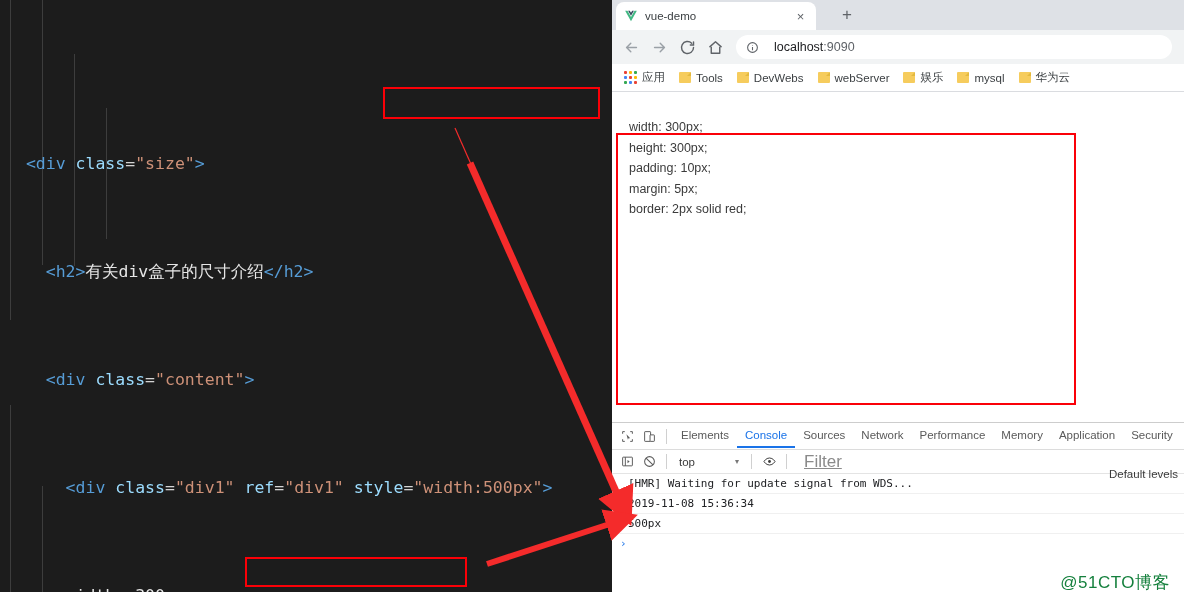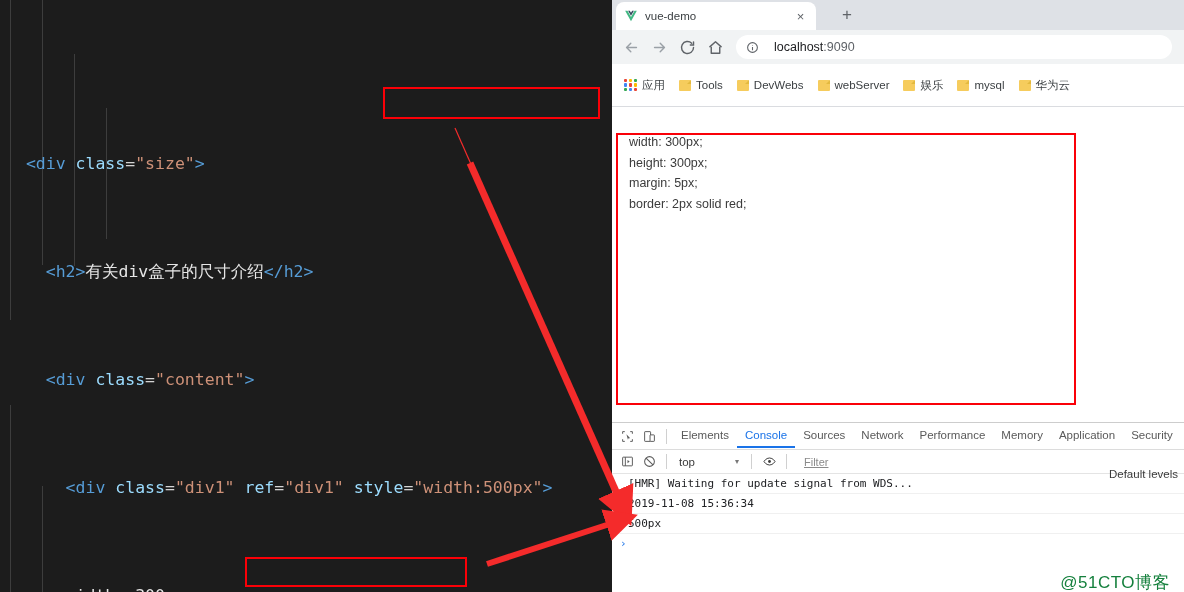--- a/index.html
+++ b/index.html
@@ -80,21 +80,21 @@
   }
   .omnibox {
     flex:1; height:24px; margin-left:6px; margin-right:6px;
     background:#fff; border-radius:12px; display:flex; align-items:center;
     padding:0 10px; gap:15px;
   }
   .omnibox .urltext { font-size:12.5px; color:#202124; white-space:nowrap; }
   .omnibox .urltext .dim { color:#5f6368; }
 
   .bookmarks {
-    height:43px; background:#fff; display:flex; align-items:center;
+    height:28px; background:#fff; display:flex; align-items:center;
     padding:0 6px; gap:2px; border-bottom:1px solid #dadce0;
   }
   .bm { display:flex; align-items:center; gap:5px; padding:2px 6px; flex:none; }
   .bm .bmlabel { font-size:11.5px; color:#3c4043; white-space:nowrap; }
   .folder {
     width:12px; height:11px; background:#f6cc5d; border-radius:1px;
     position:relative; flex:none;
   }
   .folder:after {
     content:""; position:absolute; right:0; top:0;
@@ -142,21 +142,21 @@
     height:24px; display:flex; align-items:center;
     border-bottom:1px solid #e4e4e4; padding-left:4px; gap:0;text-align:center;
   }
   .ctxsel {
     font-size:11.5px; color:#3b3b3b; padding:0 6px; display:flex;
     align-items:center; gap:40px; flex:none;
   }
   .ctxsel .caret { font-size:8px; color:#777; }
   .filterinput {
     flex:1; margin:0 6px; height:17px; border:1px solid transparent;
-    font-size:11px; color:#8a8a8a; display:flex; align-items:center;
+    font-size:17px; color:#8a8a8a; display:flex; align-items:center;
     padding:0 4px; background:#fff;text-decoration:underline;
   }
   .levels { font-size:11.5px; color:#3b3b3b; padding-right:6px; white-space:nowrap; flex:none;margin-top:24px; }
 
   .console-log { font-family:"DejaVu Sans Mono","Liberation Mono",monospace; font-size:11px; }
   .logrow {
     padding:2px 0 2px 16px; border-bottom:1px solid #f0f0f0;
     color:#202124; line-height:15px; white-space:nowrap;
   }
   .promptrow { padding:2px 0 2px 8px; color:#1a73e8; line-height:15px; }
@@ -316,20 +316,21 @@
         <span class="folder"></span>
         <span class="bmlabel">华为云</span>
       </div>
     </div>
 
     <div class="viewport">
       <div class="pagebox">
         <div class="lines">
           <div>width: 300px;</div>
           <div>height: 300px;</div>
+          <div>padding: 10px;</div>
           <div>margin: 5px;</div>
           <div>border: 2px solid red;</div>
         </div>
       </div>
     </div>
 
     <div class="devtools">
       <div class="dt-tabbar">
         <div class="dt-iconbtn">
           <svg width="13" height="13" viewBox="0 0 24 24" fill="none" stroke="#5a5a5a" stroke-width="1.8">

